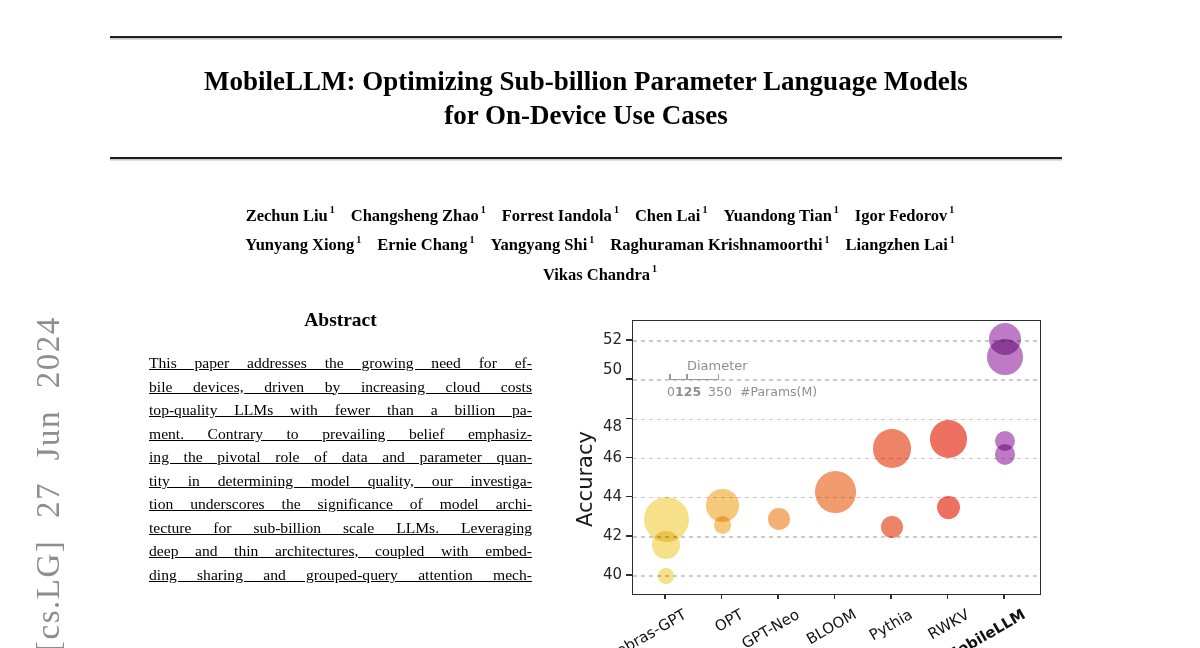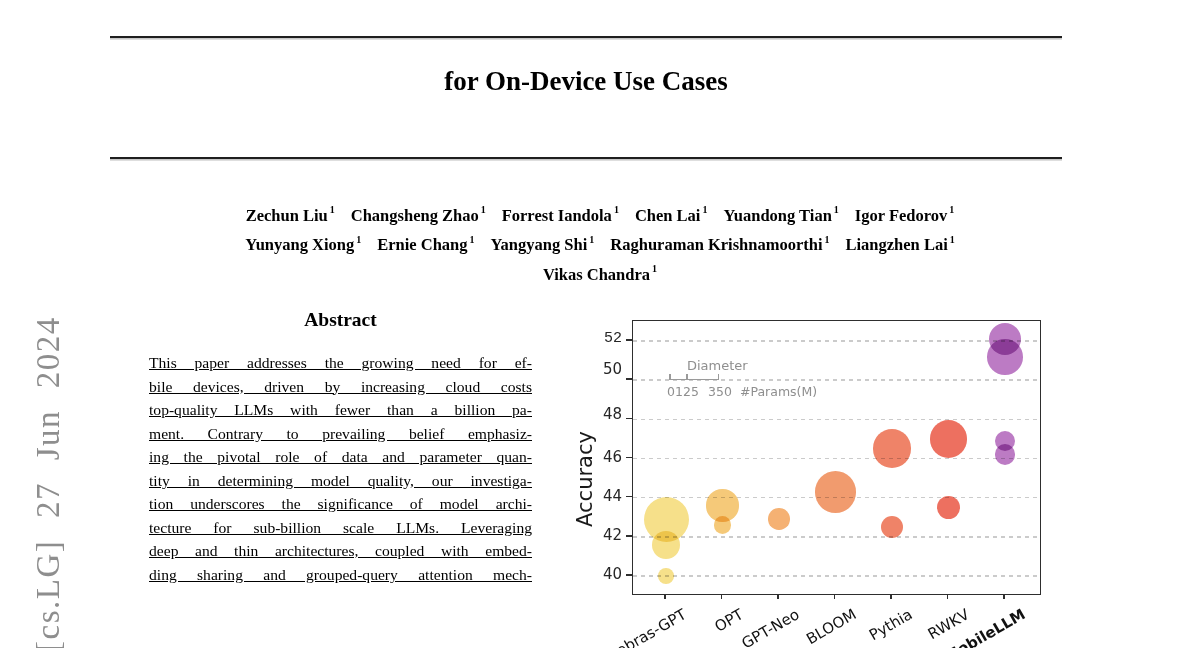--- a/index.html
+++ b/index.html
@@ -53,20 +53,21 @@
   .legend .lg-labels { position:absolute; top:384px; font-size:12.5px; }
 </style>
 </head>
 <body>
 
 <div class="page">
 
   <div class="rule top"></div>
 
   <div class="title">
+    <div>MobileLLM: Optimizing Sub-billion Parameter Language Models</div>
     <div>for On-Device Use Cases</div>
   </div>
 
   <div class="rule bottom"></div>
 
   <div class="authors" id="authors">
       <div><span class="name">Zechun Liu<sup>1</sup></span><span class="name">Changsheng Zhao<sup>1</sup></span><span class="name">Forrest Iandola<sup>1</sup></span><span class="name">Chen Lai<sup>1</sup></span><span class="name">Yuandong Tian<sup>1</sup></span><span class="name">Igor Fedorov<sup>1</sup></span></div>
       <div><span class="name">Yunyang Xiong<sup>1</sup></span><span class="name">Ernie Chang<sup>1</sup></span><span class="name">Yangyang Shi<sup>1</sup></span><span class="name">Raghuraman Krishnamoorthi<sup>1</sup></span><span class="name">Liangzhen Lai<sup>1</sup></span></div>
       <div><span class="name">Vikas Chandra<sup>1</sup></span></div>
     </div>
@@ -114,25 +115,25 @@
     </div>
   <div id="chart-annex">
       <div class="ytick-label chart-text" style="top: 565px;">40</div>
       <div class="ytick-mark" style="top: 574.3px;"></div>
       <div class="ytick-label chart-text" style="top: 525.834px;">42</div>
       <div class="ytick-mark" style="top: 535.134px;"></div>
       <div class="ytick-label chart-text" style="top: 486.668px;">44</div>
       <div class="ytick-mark" style="top: 495.968px;"></div>
       <div class="ytick-label chart-text" style="top: 447.502px;">46</div>
       <div class="ytick-mark" style="top: 456.802px;"></div>
-      <div class="ytick-label chart-text" style="top: 405px;">48</div>
+      <div class="ytick-label chart-text" style="top: 417px;">48</div>
       <div class="ytick-mark" style="top: 417.636px;"></div>
       <div class="ytick-label chart-text" style="top: 360px; text-align: right;">50</div>
       <div class="ytick-mark" style="top: 378.47px;"></div>
-      <div class="ytick-label chart-text" style="top: 330.004px; font-family: Liberation Mono, monospace;">52</div>
+      <div class="ytick-label chart-text" style="top: 330.004px;">52</div>
       <div class="ytick-mark" style="top: 339.304px;"></div>
       <div class="xtick-mark" style="left: 664.3px;"></div>
       <div class="xtick-label chart-text" style="left: 685px;">Cerebras-GPT</div>
       <div class="xtick-mark" style="left: 720.8px;"></div>
       <div class="xtick-label chart-text" style="left: 741.5px;">OPT</div>
       <div class="xtick-mark" style="left: 777.3px;"></div>
       <div class="xtick-label chart-text" style="left: 798px;">GPT-Neo</div>
       <div class="xtick-mark" style="left: 833.8px;"></div>
       <div class="xtick-label chart-text" style="left: 854.5px;">BLOOM</div>
       <div class="xtick-mark" style="left: 890.3px;"></div>
@@ -144,18 +145,18 @@
     </div>
 
   <div class="legend chart-text">
     <div class="lg-title">Diameter</div>
     <div class="lg-ruler">
       <i style="left:0"></i>
       <i style="left:17.2px"></i>
       <i style="left:48.5px"></i>
     </div>
     <div class="lg-labels" style="left:665px; width:12px; text-align:center;">0</div>
-    <div class="lg-labels" style="left:675px; width:24px; text-align:center;">125</div>
+    <div class="lg-labels" style="left:675px; width:24px; text-align:center;font-weight:bold;">125</div>
     <div class="lg-labels" style="left:707px; width:26px; text-align:center;">350</div>
     <div class="lg-labels" style="left:740px;">#Params(M)</div>
   </div>
 
 </div>
 
 </body></html>

